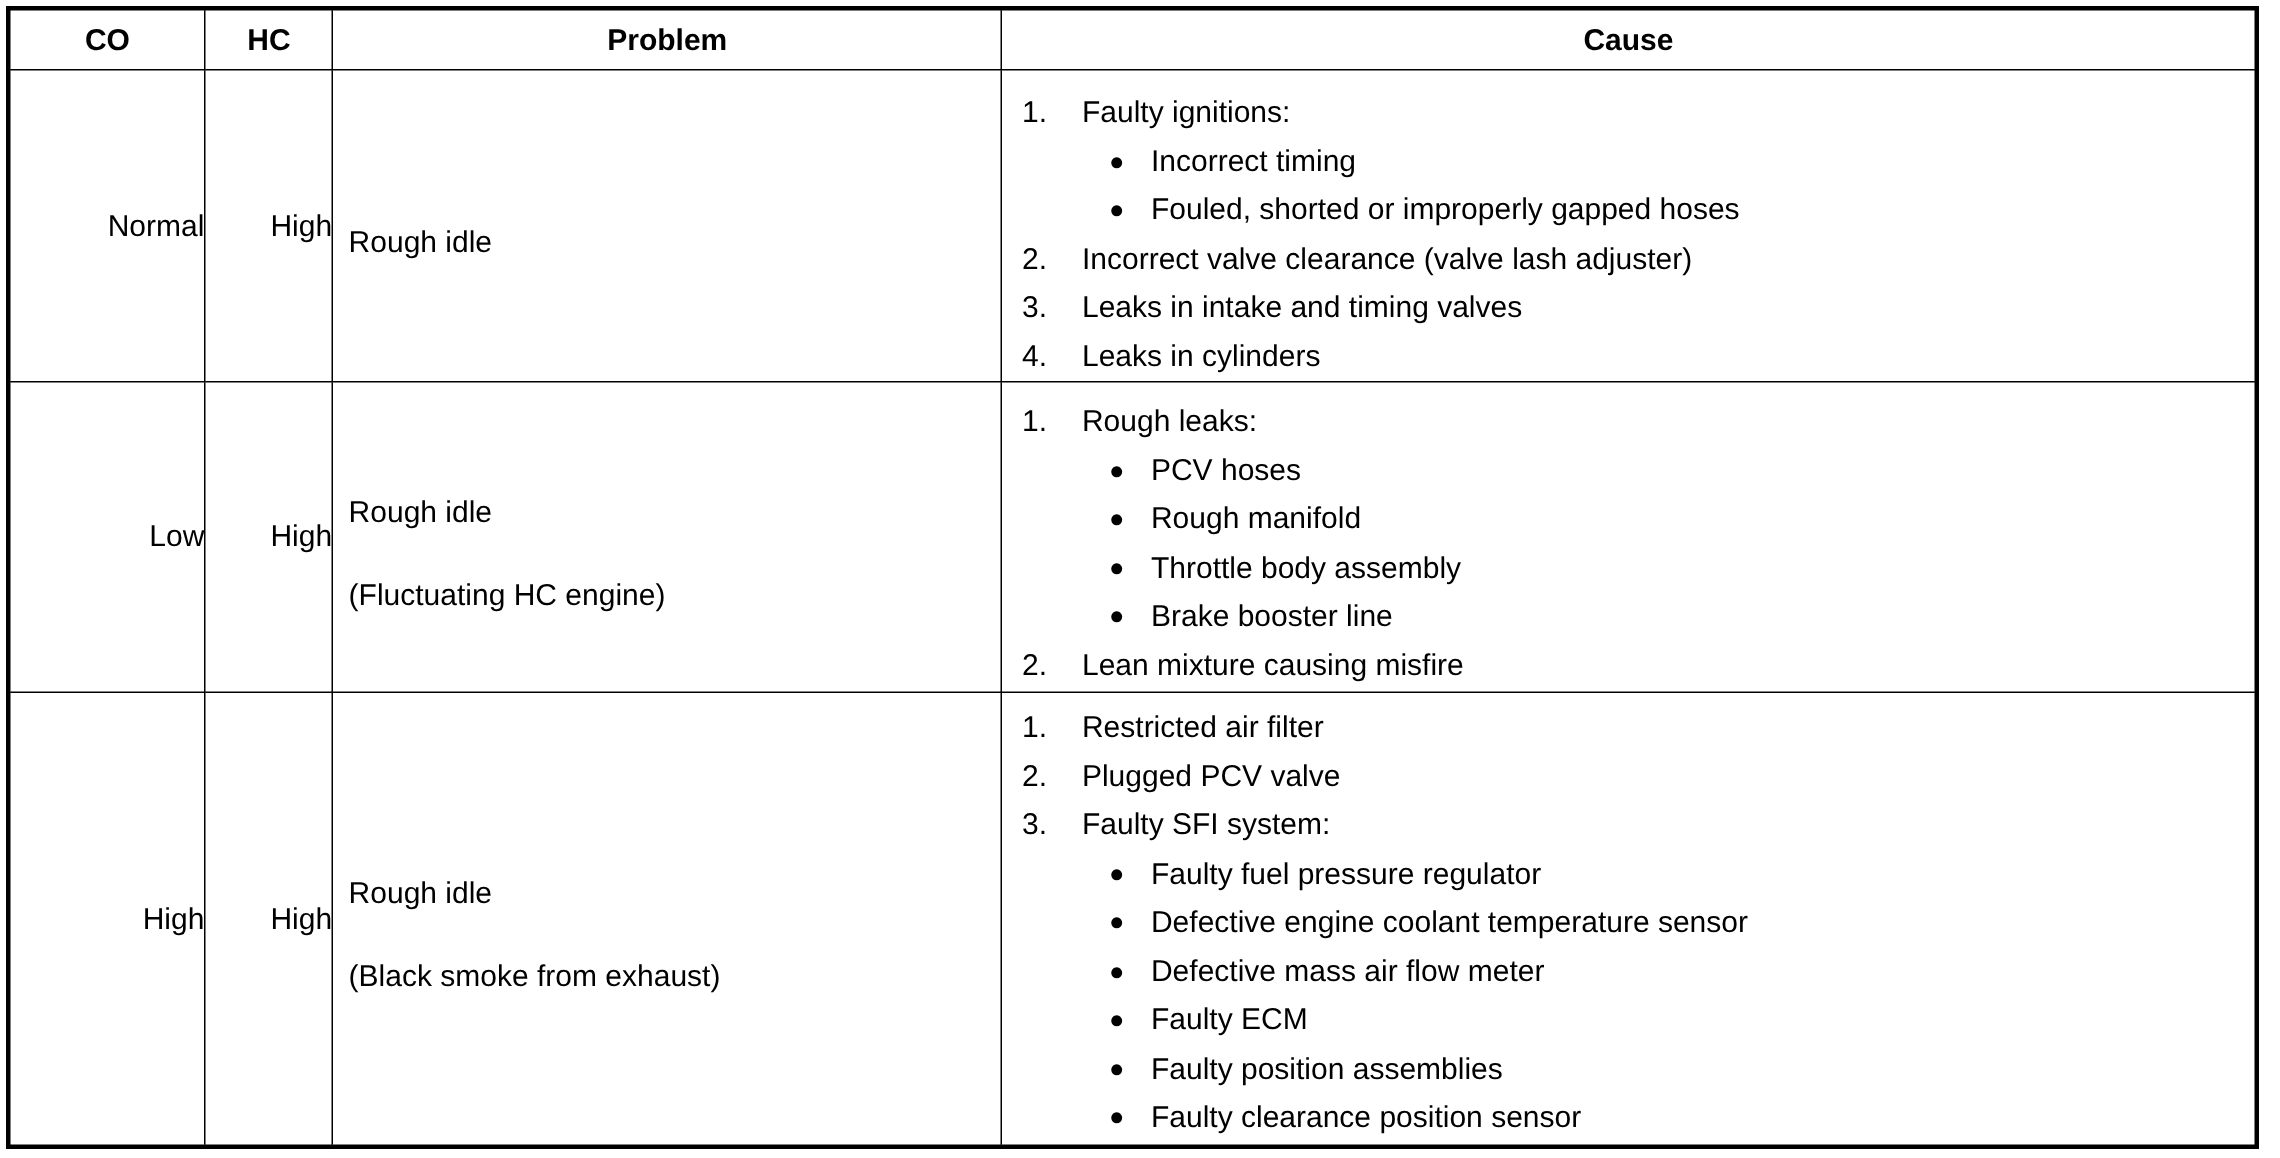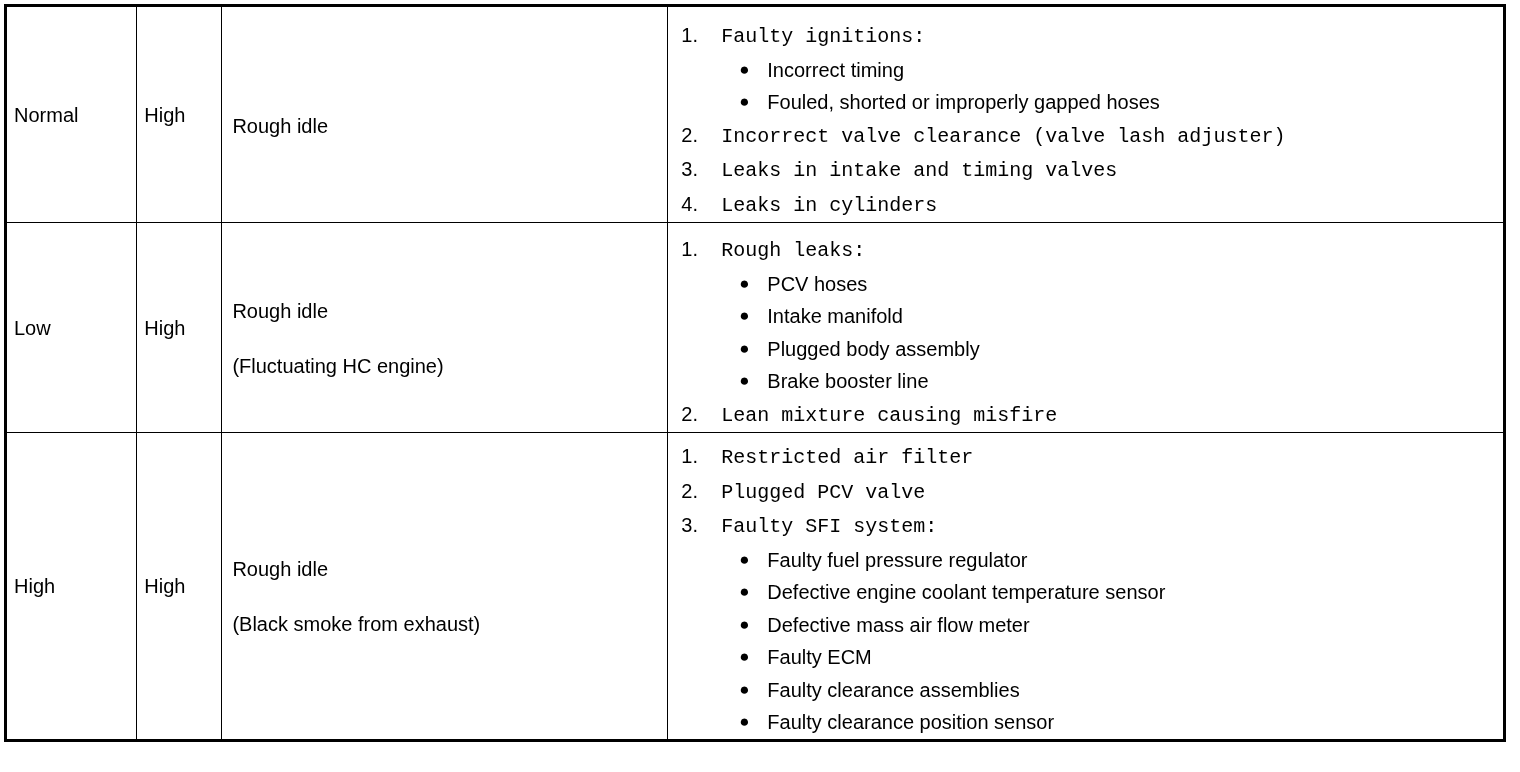--- a/index.html
+++ b/index.html
@@ -63,21 +63,21 @@
     text-align: center;
     font-weight: bold;
     font-size: 20px;
     border-bottom: 3px solid #000000;
   }
 
   td.cell-co,
   td.cell-hc {
     padding-left: 7px;
     font-size: 20px;
-    text-align: left;
+    text-align: right;
   }
 
   td.cell-problem {
     padding-left: 10px;
     padding-right: 8px;
     font-size: 20px;
     text-align: left;
   }
 
   .problem-main { display: block; margin-top: 22px; }
@@ -130,35 +130,41 @@
     left: 18px;
     top: 0;
     font-size: 17px;
     line-height: 32.5px;
   }
 
   .spacer-top-1 { height: 12px; }
   .spacer-top-2 { height: 10px; }
   .spacer-top-3 { height: 7px; }
 
-  .cause-label { display: inline; font-family: Liberation Mono, monospace; }
+  .cause-label { display: inline; }
 </style>
 </head>
 <body>
 
 <div class="page">
 
   <table class="diag">
     <colgroup>
       <col class="c-co">
       <col class="c-hc">
       <col class="c-problem">
       <col class="c-cause">
     </colgroup>
     <tbody>
+      <tr class="header-row">
+        <th>CO</th>
+        <th>HC</th>
+        <th>Problem</th>
+        <th>Cause</th>
+      </tr>
 
       <tr style="height:207px;">
         <td class="cell-co">Normal</td>
         <td class="cell-hc">High</td>
         <td class="cell-problem">
           <span class="problem-main">Rough idle</span>
         </td>
         <td class="cell-cause">
           <div class="spacer-top-1"></div>
           <ol class="cause-list">
@@ -205,25 +211,25 @@
             <li class="num-item">
               <span class="num-marker">1.</span>
               <span class="cause-label">Rough leaks:</span>
               <ul class="sub-list">
                 <li class="bullet-item">
                   <span class="bullet-marker">●</span>
                   <span>PCV hoses</span>
                 </li>
                 <li class="bullet-item">
                   <span class="bullet-marker">●</span>
-                  <span>Intake manifold</span>
-                </li>
-                <li class="bullet-item">
-                  <span class="bullet-marker">●</span>
-                  <span>Plugged body assembly</span>
+                  <span>Rough manifold</span>
+                </li>
+                <li class="bullet-item">
+                  <span class="bullet-marker">●</span>
+                  <span>Throttle body assembly</span>
                 </li>
                 <li class="bullet-item">
                   <span class="bullet-marker">●</span>
                   <span>Brake booster line</span>
                 </li>
               </ul>
             </li>
             <li class="num-item">
               <span class="num-marker">2.</span>
               <span class="cause-label">Lean mixture causing misfire</span>
@@ -265,21 +271,21 @@
                 <li class="bullet-item">
                   <span class="bullet-marker">●</span>
                   <span>Defective mass air flow meter</span>
                 </li>
                 <li class="bullet-item">
                   <span class="bullet-marker">●</span>
                   <span>Faulty ECM</span>
                 </li>
                 <li class="bullet-item">
                   <span class="bullet-marker">●</span>
-                  <span>Faulty clearance assemblies</span>
+                  <span>Faulty position assemblies</span>
                 </li>
                 <li class="bullet-item">
                   <span class="bullet-marker">●</span>
                   <span>Faulty clearance position sensor</span>
                 </li>
               </ul>
             </li>
           </ol>
         </td>
       </tr>

